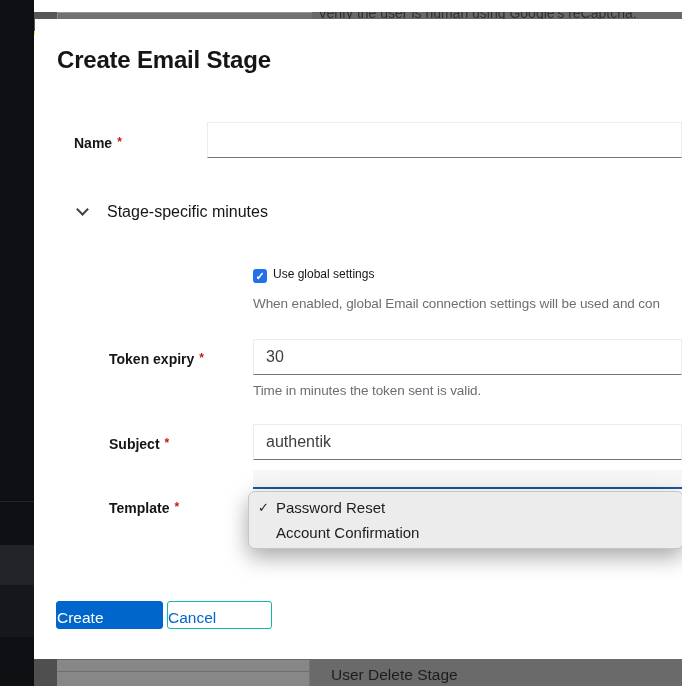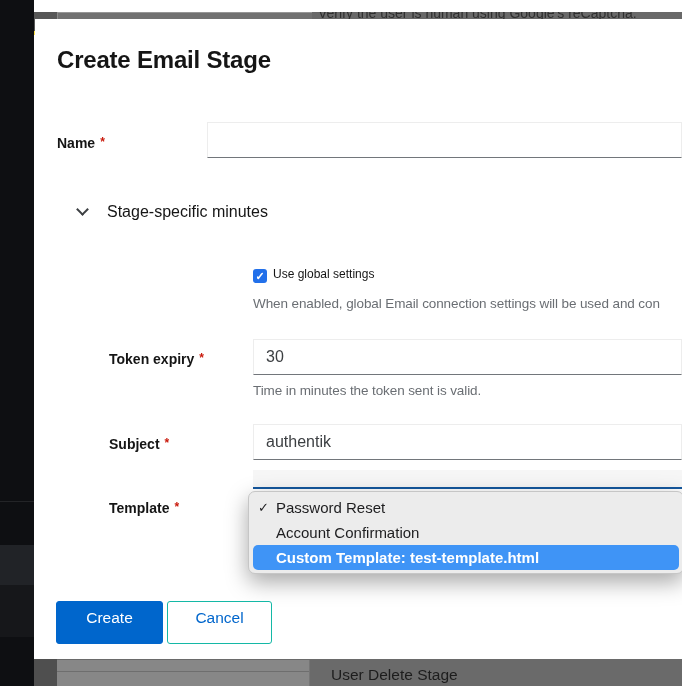--- a/index.html
+++ b/index.html
@@ -33,21 +33,21 @@
   .modal { position:absolute; left:35px; top:19px; width:647px; height:640px; background:#ffffff; color:#151515; }
   .modal-title { position:absolute; left:22px; top:27px; font-size:24px; font-weight:600; letter-spacing:-0.2px; color:#151515; }
 
   .form-label { position:absolute; font-size:14px; font-weight:700; color:#151515; white-space:nowrap; }
   .req { color:#c9190b; font-size:12px; margin-left:5px; vertical-align:2px; font-weight:700; }
 
   .pf-input { position:absolute; height:36px; background:#fff; border:1px solid #ededed; border-bottom:1px solid #72767b;
               font-family:"Liberation Sans", sans-serif; font-size:16px; color:#3c3f42; padding:0 12px; outline:none; }
 
   
-  .lbl-name { left:22px; top:116px; }
+  .lbl-name { left:39px; top:116px; }
   .input-name { left:172px; top:103px; width:475px; }
 
   
   .section-toggle { position:absolute; left:40px; top:183px; height:22px; cursor:pointer; }
   .chevron-down-icon { position:absolute; left:3px; top:3px; width:9px; height:9px;
                        border-right:2px solid #3c3f42; border-bottom:2px solid #3c3f42; transform:rotate(45deg); }
   .section-label { position:absolute; left:32px; top:1px; font-size:16px; color:#151515; white-space:nowrap; }
 
   
   .checkbox { position:absolute; left:218px; top:250px; width:14px; height:14px; background:#2270ea; border-radius:3px;
@@ -71,22 +71,22 @@
 
   
   .dropdown-menu { position:absolute; left:213px; top:472px; width:436px; background:#ececec;
                    border:1px solid #c6c6c6; border-radius:7px; padding:3px 0;
                    box-shadow:0 8px 22px rgba(0,0,0,0.35); }
   .dd-option { position:relative; height:25px; line-height:25px; font-size:15px; color:#1d1d1f; padding-left:27px; white-space:nowrap; cursor:default; }
   .dd-check { position:absolute; left:9px; top:0; width:16px; font-size:13px; color:#1d1d1f; }
   .dd-option.highlighted { margin:0 4px; padding-left:23px; border-radius:5px; background:#3f94f6; color:#ffffff; font-weight:600; }
 
   
-  .btn { position:absolute; top:582px; height:43px; border-radius:3px; font-family:"Liberation Sans", sans-serif;
-         font-size:15.5px; cursor:pointer; text-align:center; line-height:31px; }
+  .btn { position:absolute; top:582px; height:28px; border-radius:3px; font-family:"Liberation Sans", sans-serif;
+         font-size:15.5px; cursor:pointer; line-height:31px; }
   .btn-create { left:21px; width:107px; background:#0066cc; border:1px solid #0066cc; color:#ffffff; }
   .btn-cancel { left:132px; width:105px; background:#ffffff; border:1px solid #14b8a6; color:#0066cc; }
 </style>
 </head>
 <body>
 
 <div class="screen">
 
   <div class="sidebar">
     <div class="hairline"></div>
@@ -149,22 +149,19 @@
     <div class="select-sliver"></div>
 
     <div class="dropdown-menu">
       <div class="dd-option">
         <span class="dd-check">✓</span>
         <span>Password Reset</span>
       </div>
       <div class="dd-option">
         <span>Account Confirmation</span>
       </div>
-      <div class="dd-option highlighted">
-        <span>Custom Template: test-template.html</span>
-      </div>
     </div>
 
     <div class="btn btn-create">Create</div>
     <div class="btn btn-cancel">Cancel</div>
 
   </div>
 </div>
 
 </body></html>

